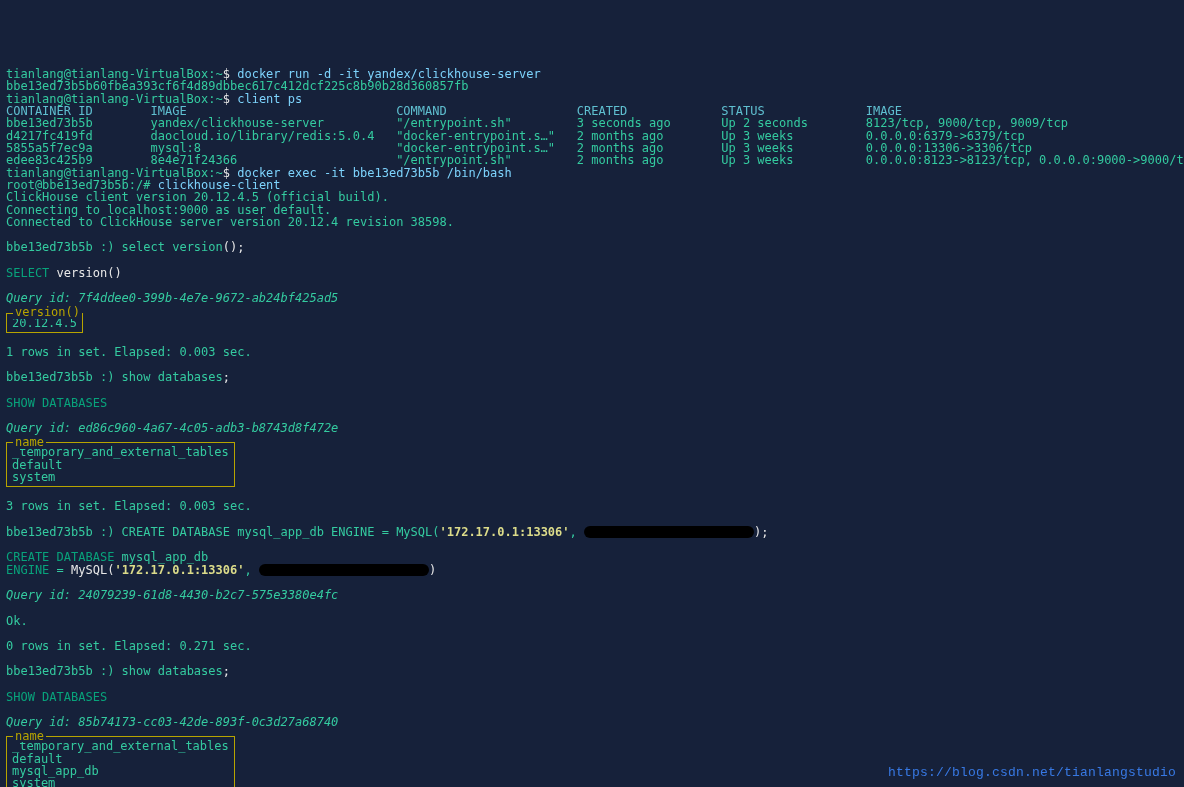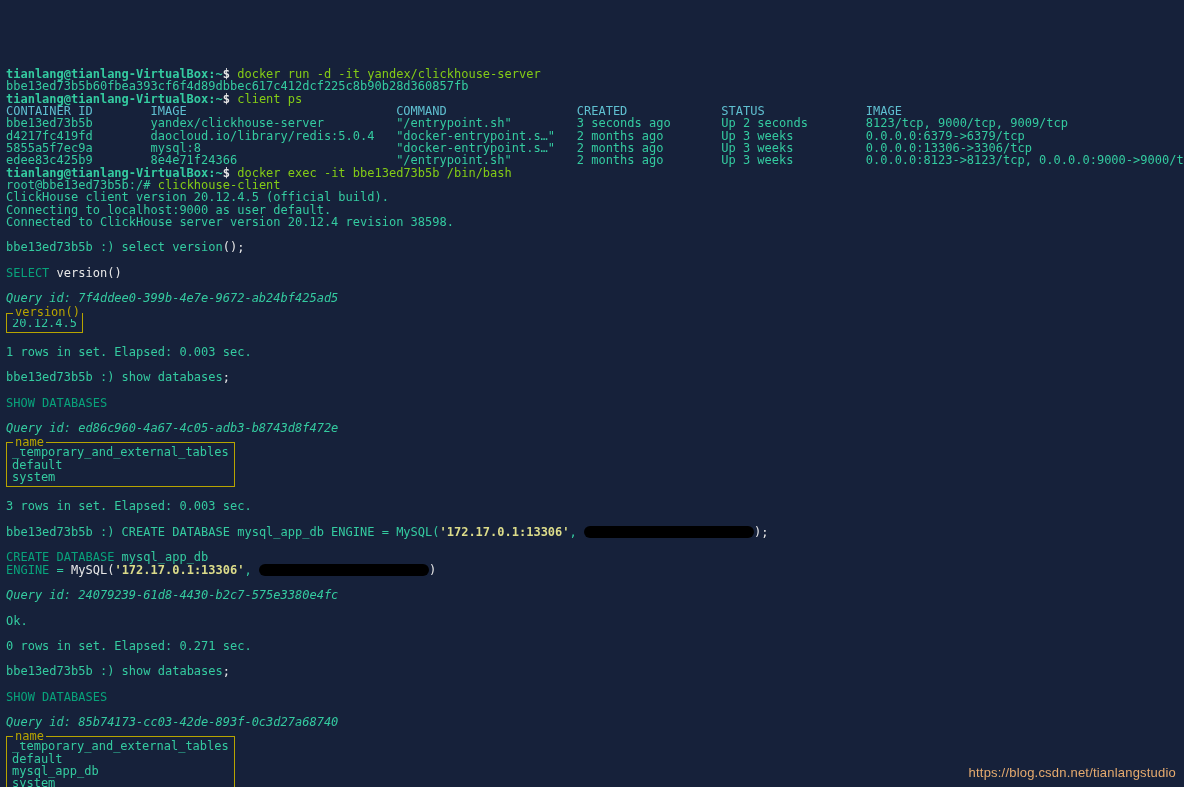--- a/index.html
+++ b/index.html
@@ -10,23 +10,23 @@
     font-family: "Consolas", "Menlo", "DejaVu Sans Mono", monospace;
     font-size: 12px;
     line-height: 1.03;
     width: 1184px;
     height: 787px;
     box-sizing: border-box;
     overflow: hidden;
     position: relative;
     white-space: pre;
   }
-  .tprompt { color: #34cba0; font-weight: bold; }
+  .tprompt { color: #34cba0; }
   .tprompt .dollar { color: #e8e8e8; }
-  .cmd { color: #84cc16; }
+  .cmd { color: #7dd3fc; }
   .header-row { color: #5fbfd0; }
   .plain { color: #34cba0; text-align: center; }
   .bold { color: #08a37b; font-weight: normal; }
   .bright { color: #e8e8e8; }      
   .string { color: #dcdc8a; font-weight: bold; }
   .paren { color: #e8e8e8; }
   .semi  { color: #e8e8e8; }
   .queryid { color: #34cba0; font-style: italic; }
   .box {
     border: 1px solid #b7a400;
@@ -44,22 +44,22 @@
     padding: 0 2px;
     color: #b7a400;
     font-weight: normal;
   }
   .gap { height: 13px; }
   .smallgap { height: 6px; }
   .wm {
     position: absolute;
     right: 8px;
     bottom: 8px;
-    color: #fdba74;
-    font-family: Liberation Sans, sans-serif;
+    color: #3b82f6;
+    font-family: Liberation Mono, monospace;
     font-size: 13px;
     letter-spacing: 0.2px;
     opacity: 0.9;
   }
   .redact {
     display: inline-block;
     vertical-align: middle;
     background: #000;
     height: 12px;
     border-radius: 6px;

